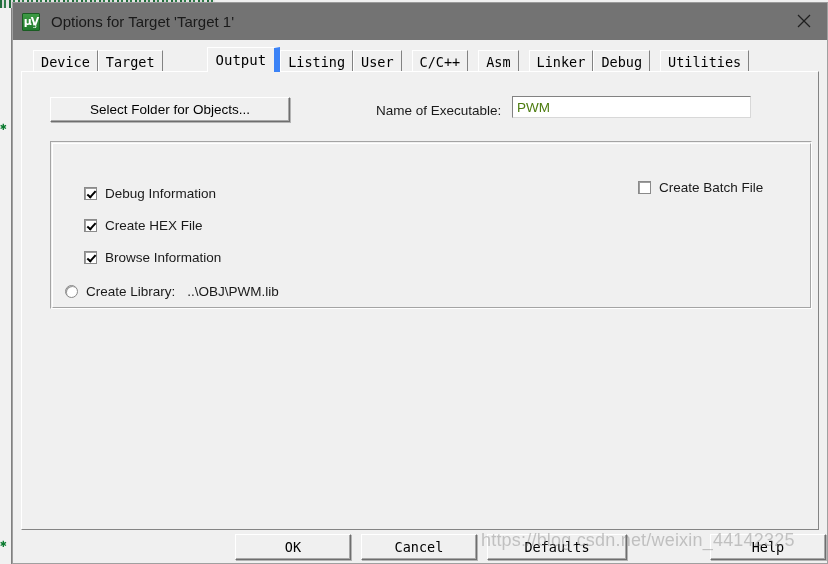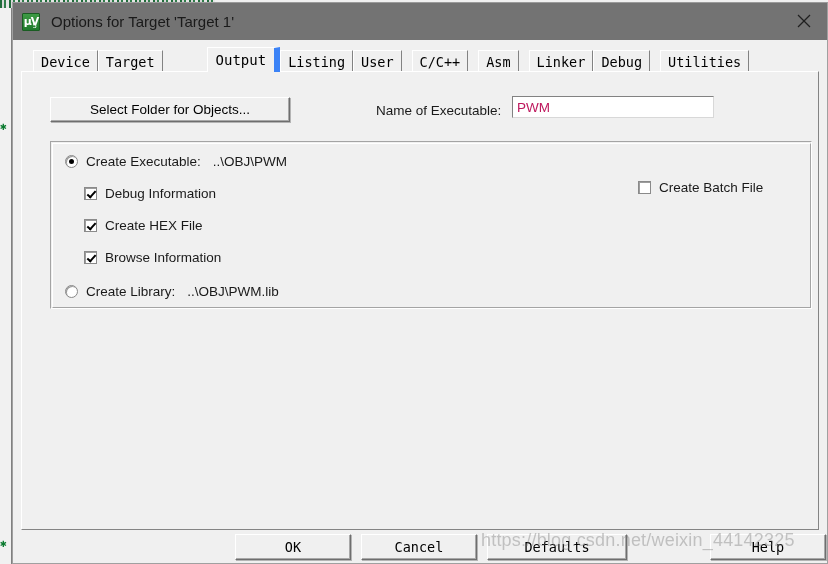--- a/index.html
+++ b/index.html
@@ -202,29 +202,29 @@
   .exe-label {
     position: absolute;
     left: 363px; top: 100px;
     font-size: 13.5px;
     color: #1a1a1a;
     white-space: nowrap;
   }
   .exe-input {
     position: absolute;
     left: 499px; top: 93px;
-    width: 202px; height: 22px;
+    width: 239px; height: 22px;
     background: #ffffff;
     border: 1px solid #828282;
     border-right-color: #d8d8d8;
     border-bottom-color: #d8d8d8;
     box-sizing: border-box;
     font-family: "Liberation Sans", sans-serif;
     font-size: 13.5px;
-    color: #be185d;
+    color: #4d7c0f;
     padding: 0 0 0 4px;
     line-height: 20px;
     outline: none;
   }
 
   
   .groupbox {
     position: absolute;
     left: 37px; top: 138px;
     width: 762px; height: 168px;
@@ -368,25 +368,20 @@
 
   <div class="tabpage"></div>
 
   <div class="btn3d select-folder-btn">Select Folder for Objects...</div>
 
   <div class="exe-label">Name of Executable:</div>
   <input class="exe-input" type="text" value="PWM" style="">
 
   <div class="groupbox"></div>
 
-  <div class="ctl-row" style="left:52px; top:151px;">
-    <span class="radio checked"></span>
-    <span class="ctl-label">Create Executable:</span>
-    <span class="ctl-value">..\OBJ\PWM</span>
-  </div>
 
   <div class="ctl-row" style="left:71px; top:183px;">
     <span class="checkbox checked"></span>
     <span class="ctl-label">Debug Information</span>
   </div>
 
   <div class="ctl-row" style="left:71px; top:215px;">
     <span class="checkbox checked"></span>
     <span class="ctl-label">Create HEX File</span>
   </div>

